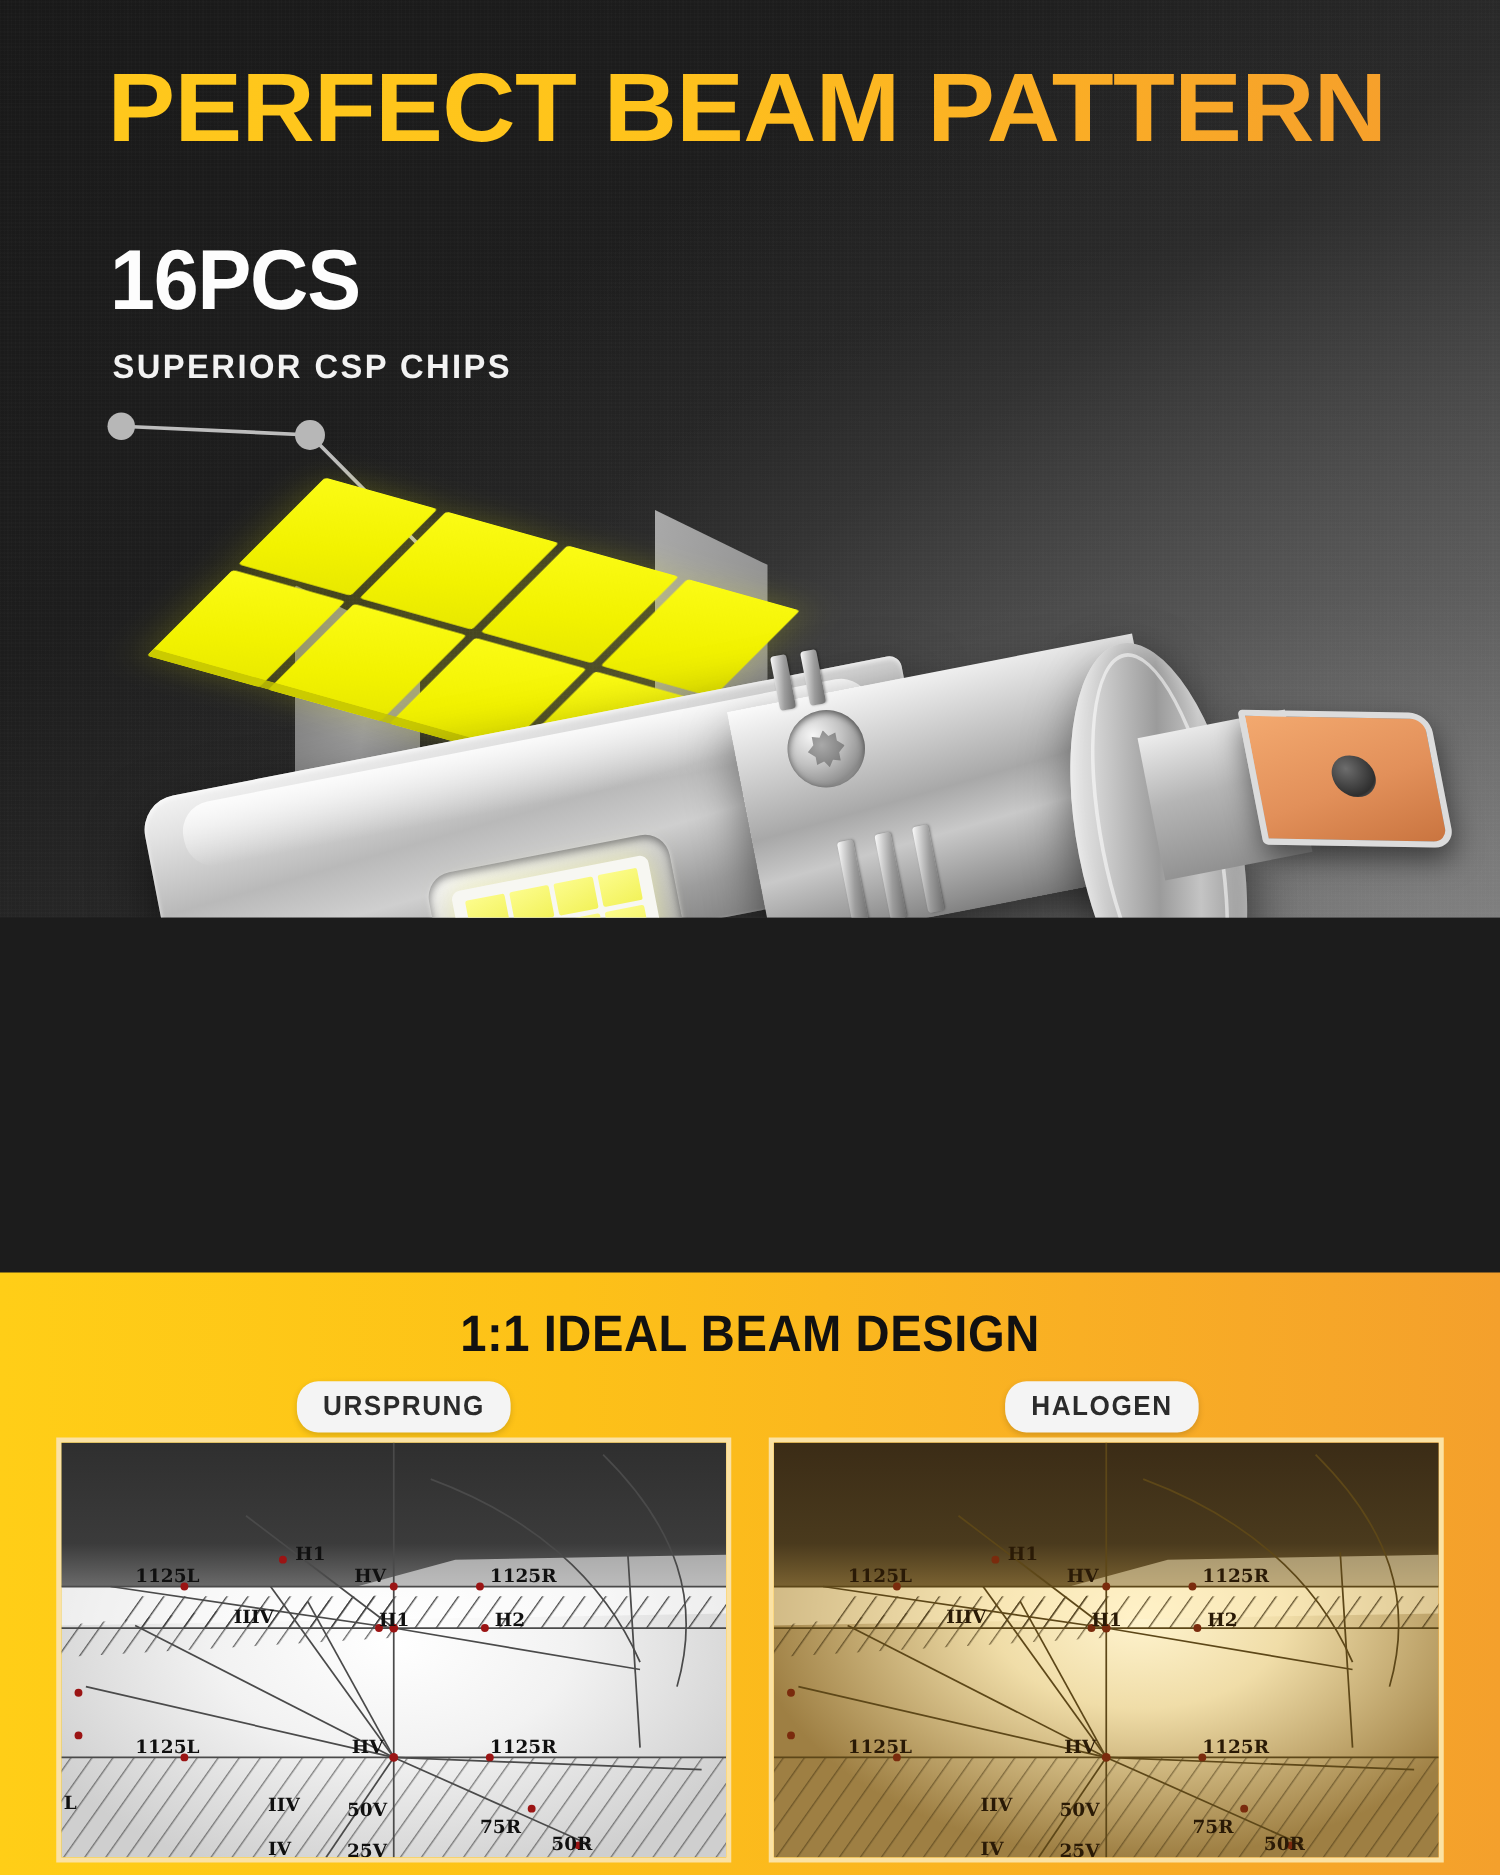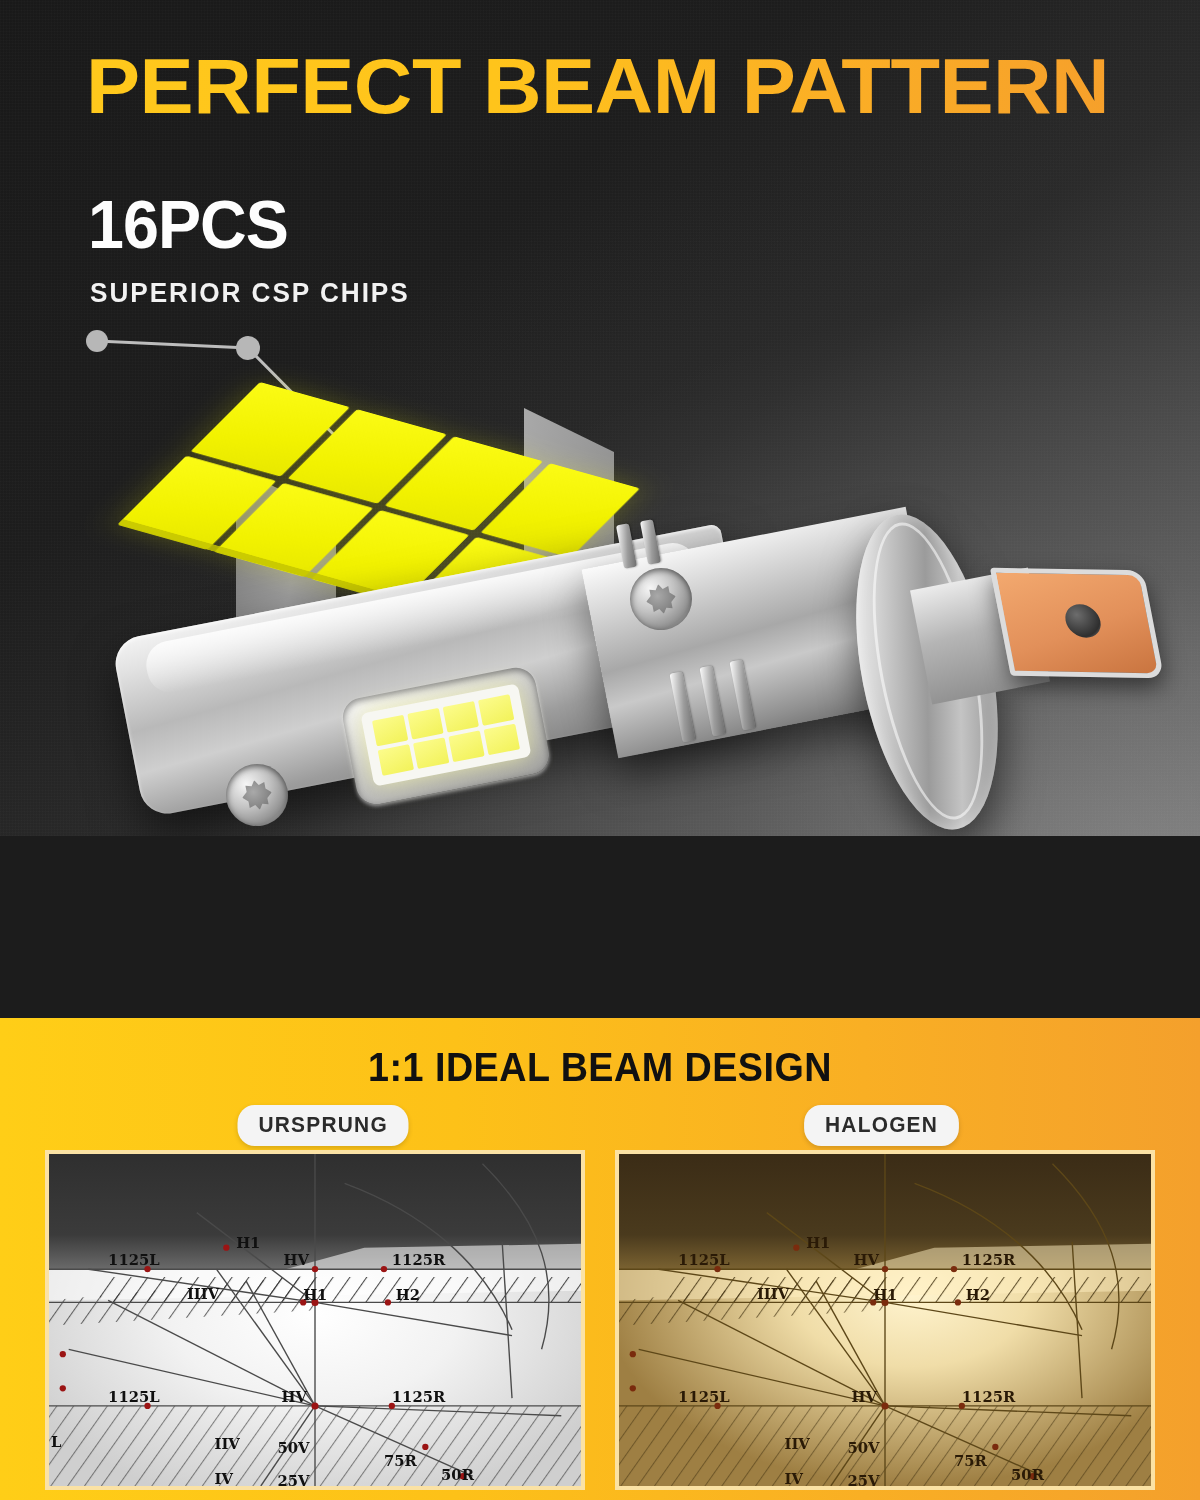--- a/index.html
+++ b/index.html
@@ -6,21 +6,21 @@
   html,body { width:1200px; height:1500px; }
   body {
     font-family:"Liberation Sans", sans-serif;
     background:#1c1c1c;
     overflow:hidden;
     position:relative;
   }
 
   
   .hero {
-    position:absolute; left:0; top:0; width:1200px; height:836px;
+    position:absolute; left:0; top:0; width:1200px; height:734px;
     background:
       radial-gradient(ellipse 1400px 1000px at 95% 105%, rgba(150,150,150,0.55) 0%, rgba(120,120,120,0.30) 30%, rgba(60,60,60,0.05) 60%, rgba(0,0,0,0) 78%),
       linear-gradient(145deg, #191919 0%, #1d1d1d 34%, #2a2a2a 56%, #4a4a4a 78%, #6b6b6b 100%);
     overflow:hidden;
   }
   .hero-noise{
     position:absolute; inset:0;
     background-image:
       repeating-linear-gradient(0deg, rgba(255,255,255,.012) 0 1px, rgba(0,0,0,0) 1px 3px),
       repeating-linear-gradient(90deg, rgba(255,255,255,.010) 0 1px, rgba(0,0,0,0) 1px 3px);

